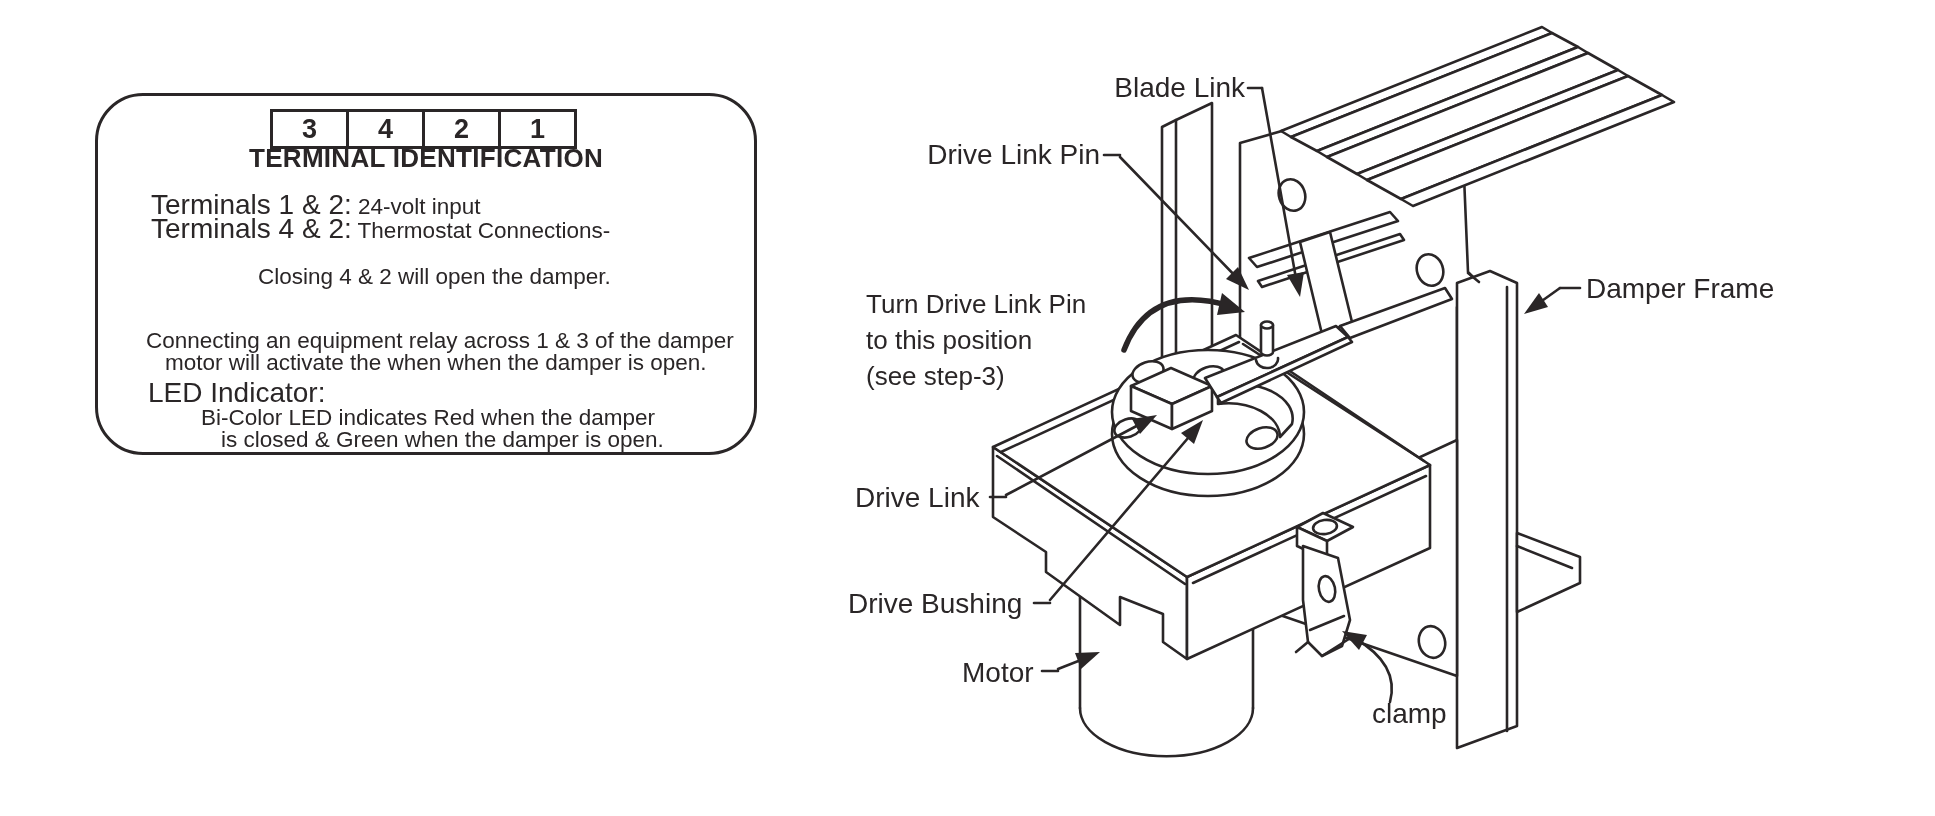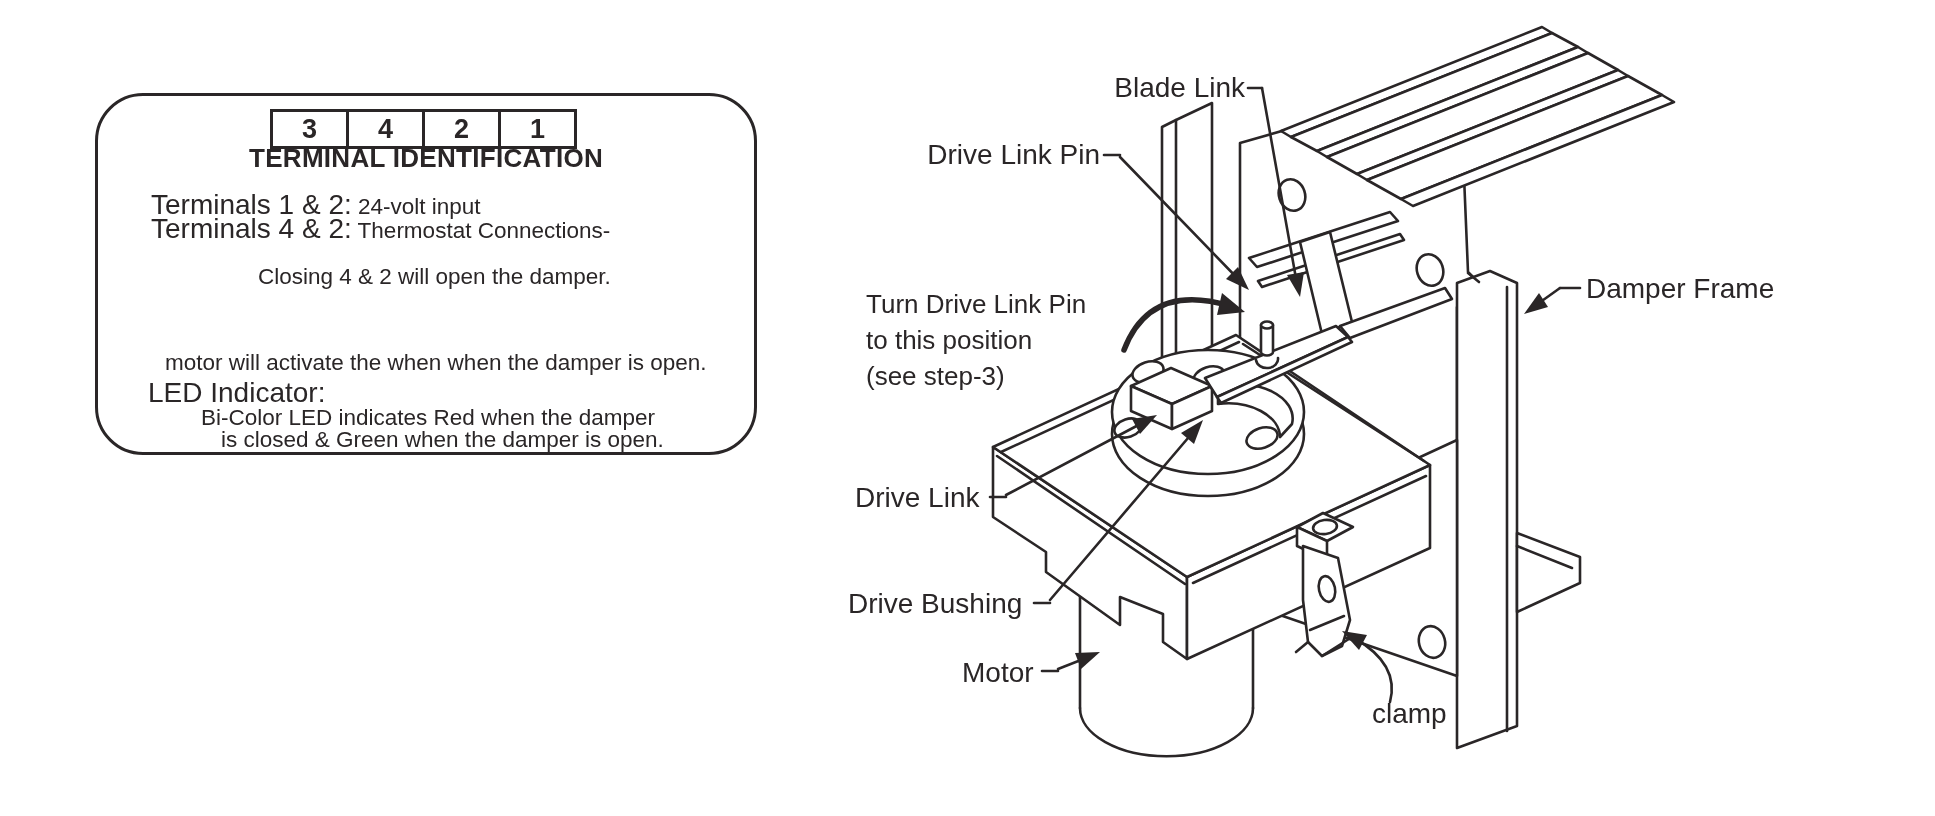--- a/index.html
+++ b/index.html
@@ -61,20 +61,21 @@
       <span class="tlabel">Terminals 1 &amp; 2:</span>
       <span>24-volt input</span>
     </div>
 
     <div class="tline" style="left:53px;top:118px;">
       <span class="tlabel">Terminals 4 &amp; 2:</span>
       <span>Thermostat Connections-</span>
     </div>
     <div class="tline" style="left:160px;top:169px;">Closing 4 &amp; 2 will open the damper.</div>
 
+    <div class="tline" style="left:48px;top:233px;">Connecting an equipment relay across 1 &amp; 3 of the damper</div>
     <div class="tline" style="left:67px;top:255px;">motor will activate the when when the damper is open.</div>
 
     <div class="tline" style="left:50px;top:282px;">
       <span class="tlabel">LED Indicator:</span>
     </div>
     <div class="tline" style="left:123px;top:332px;">is closed &amp; Green when the damper is open.</div>
     <div class="tline" style="left:103px;top:310px;">Bi-Color LED indicates Red when the damper</div>
   </div>
 
   <svg class="diagram-svg" width="1935" height="816" viewBox="0 0 1935 816">

